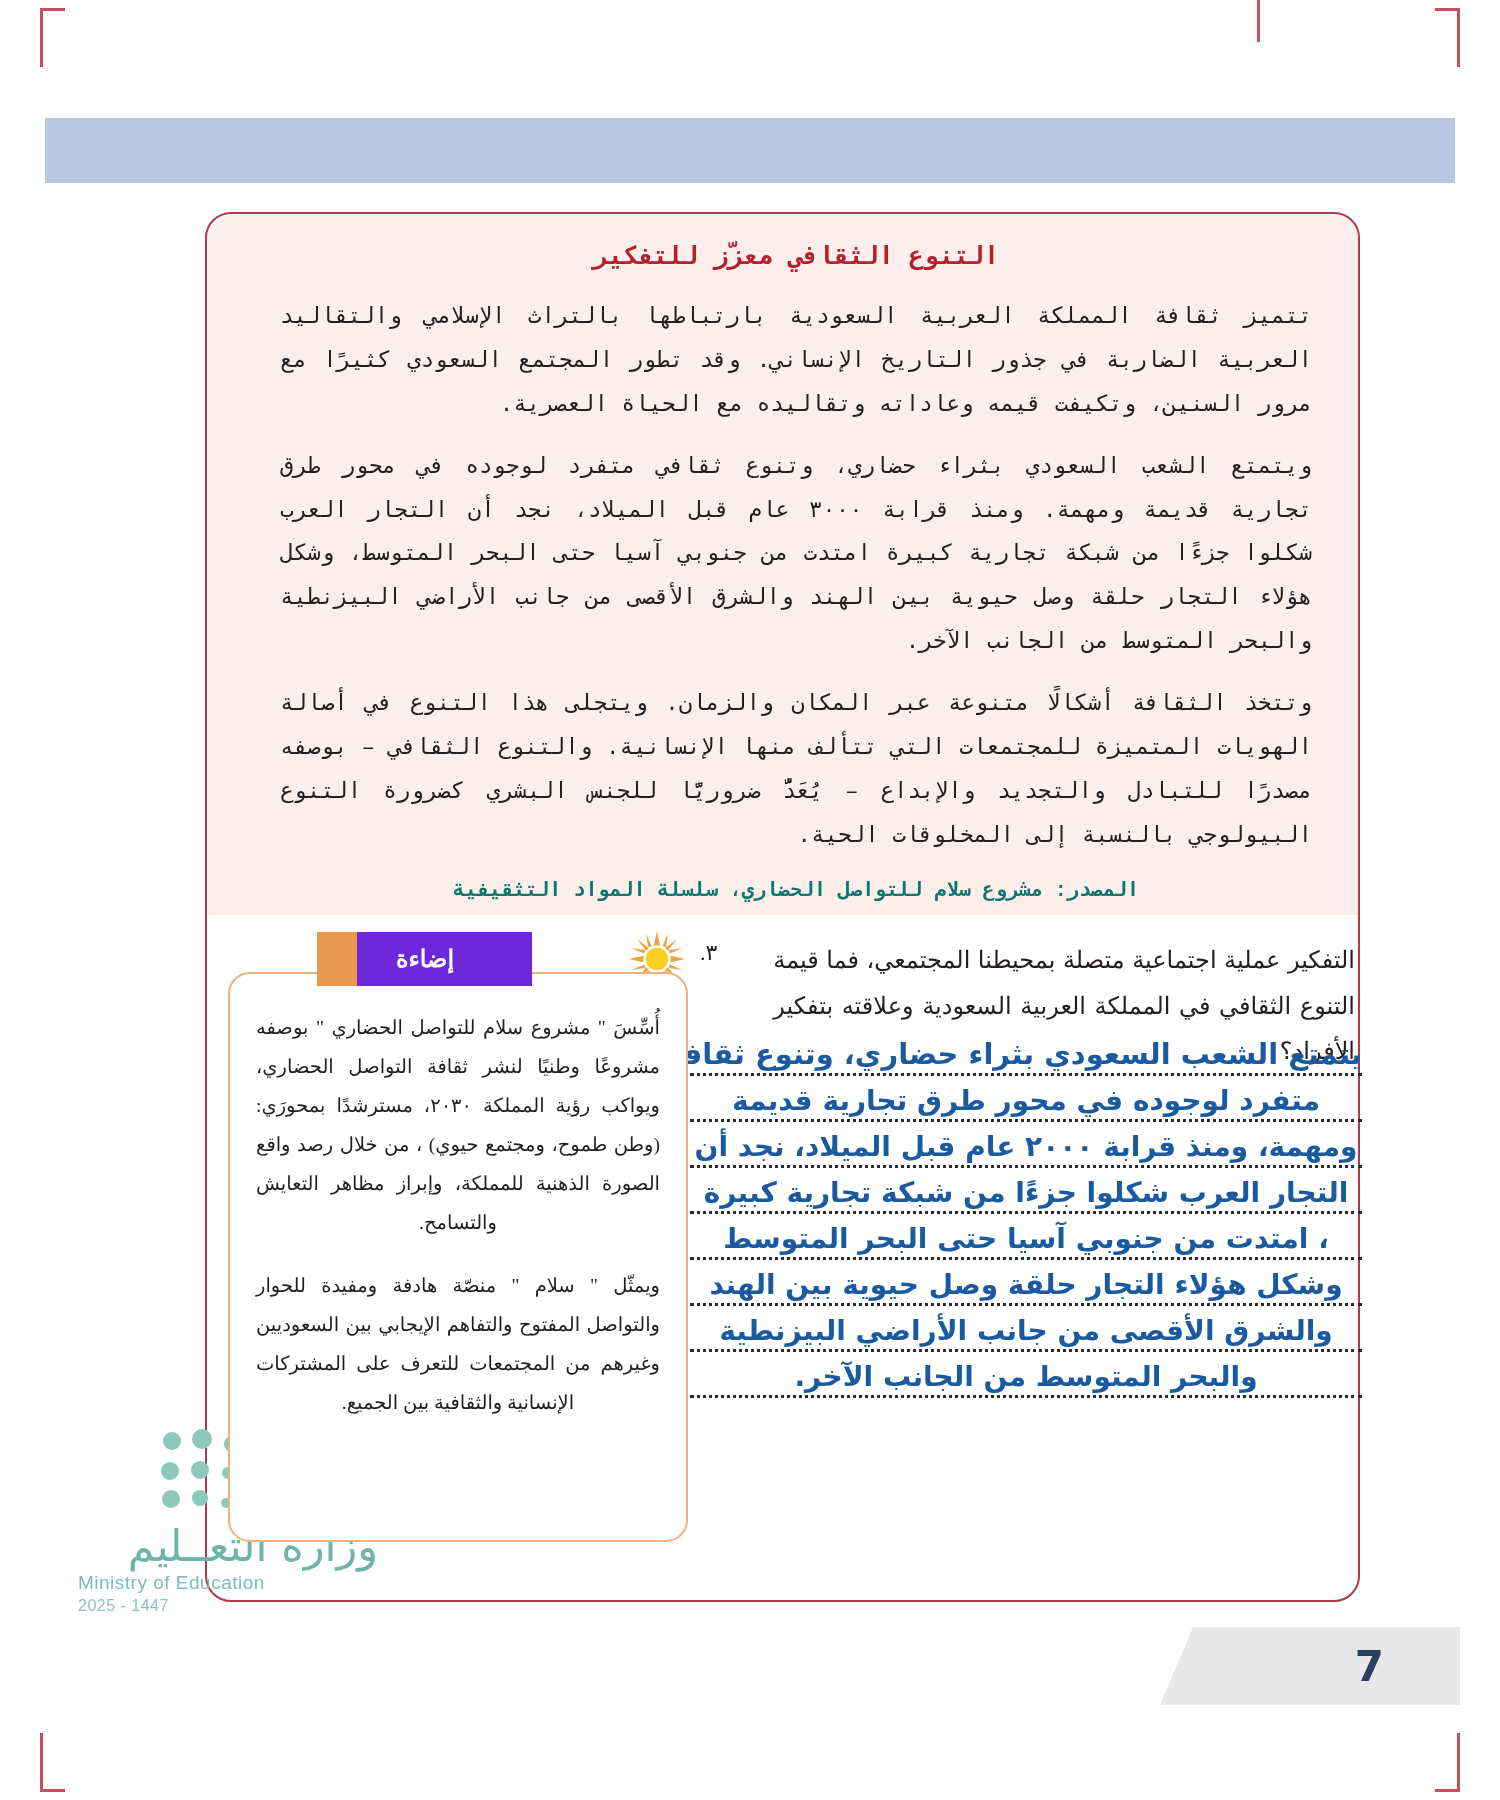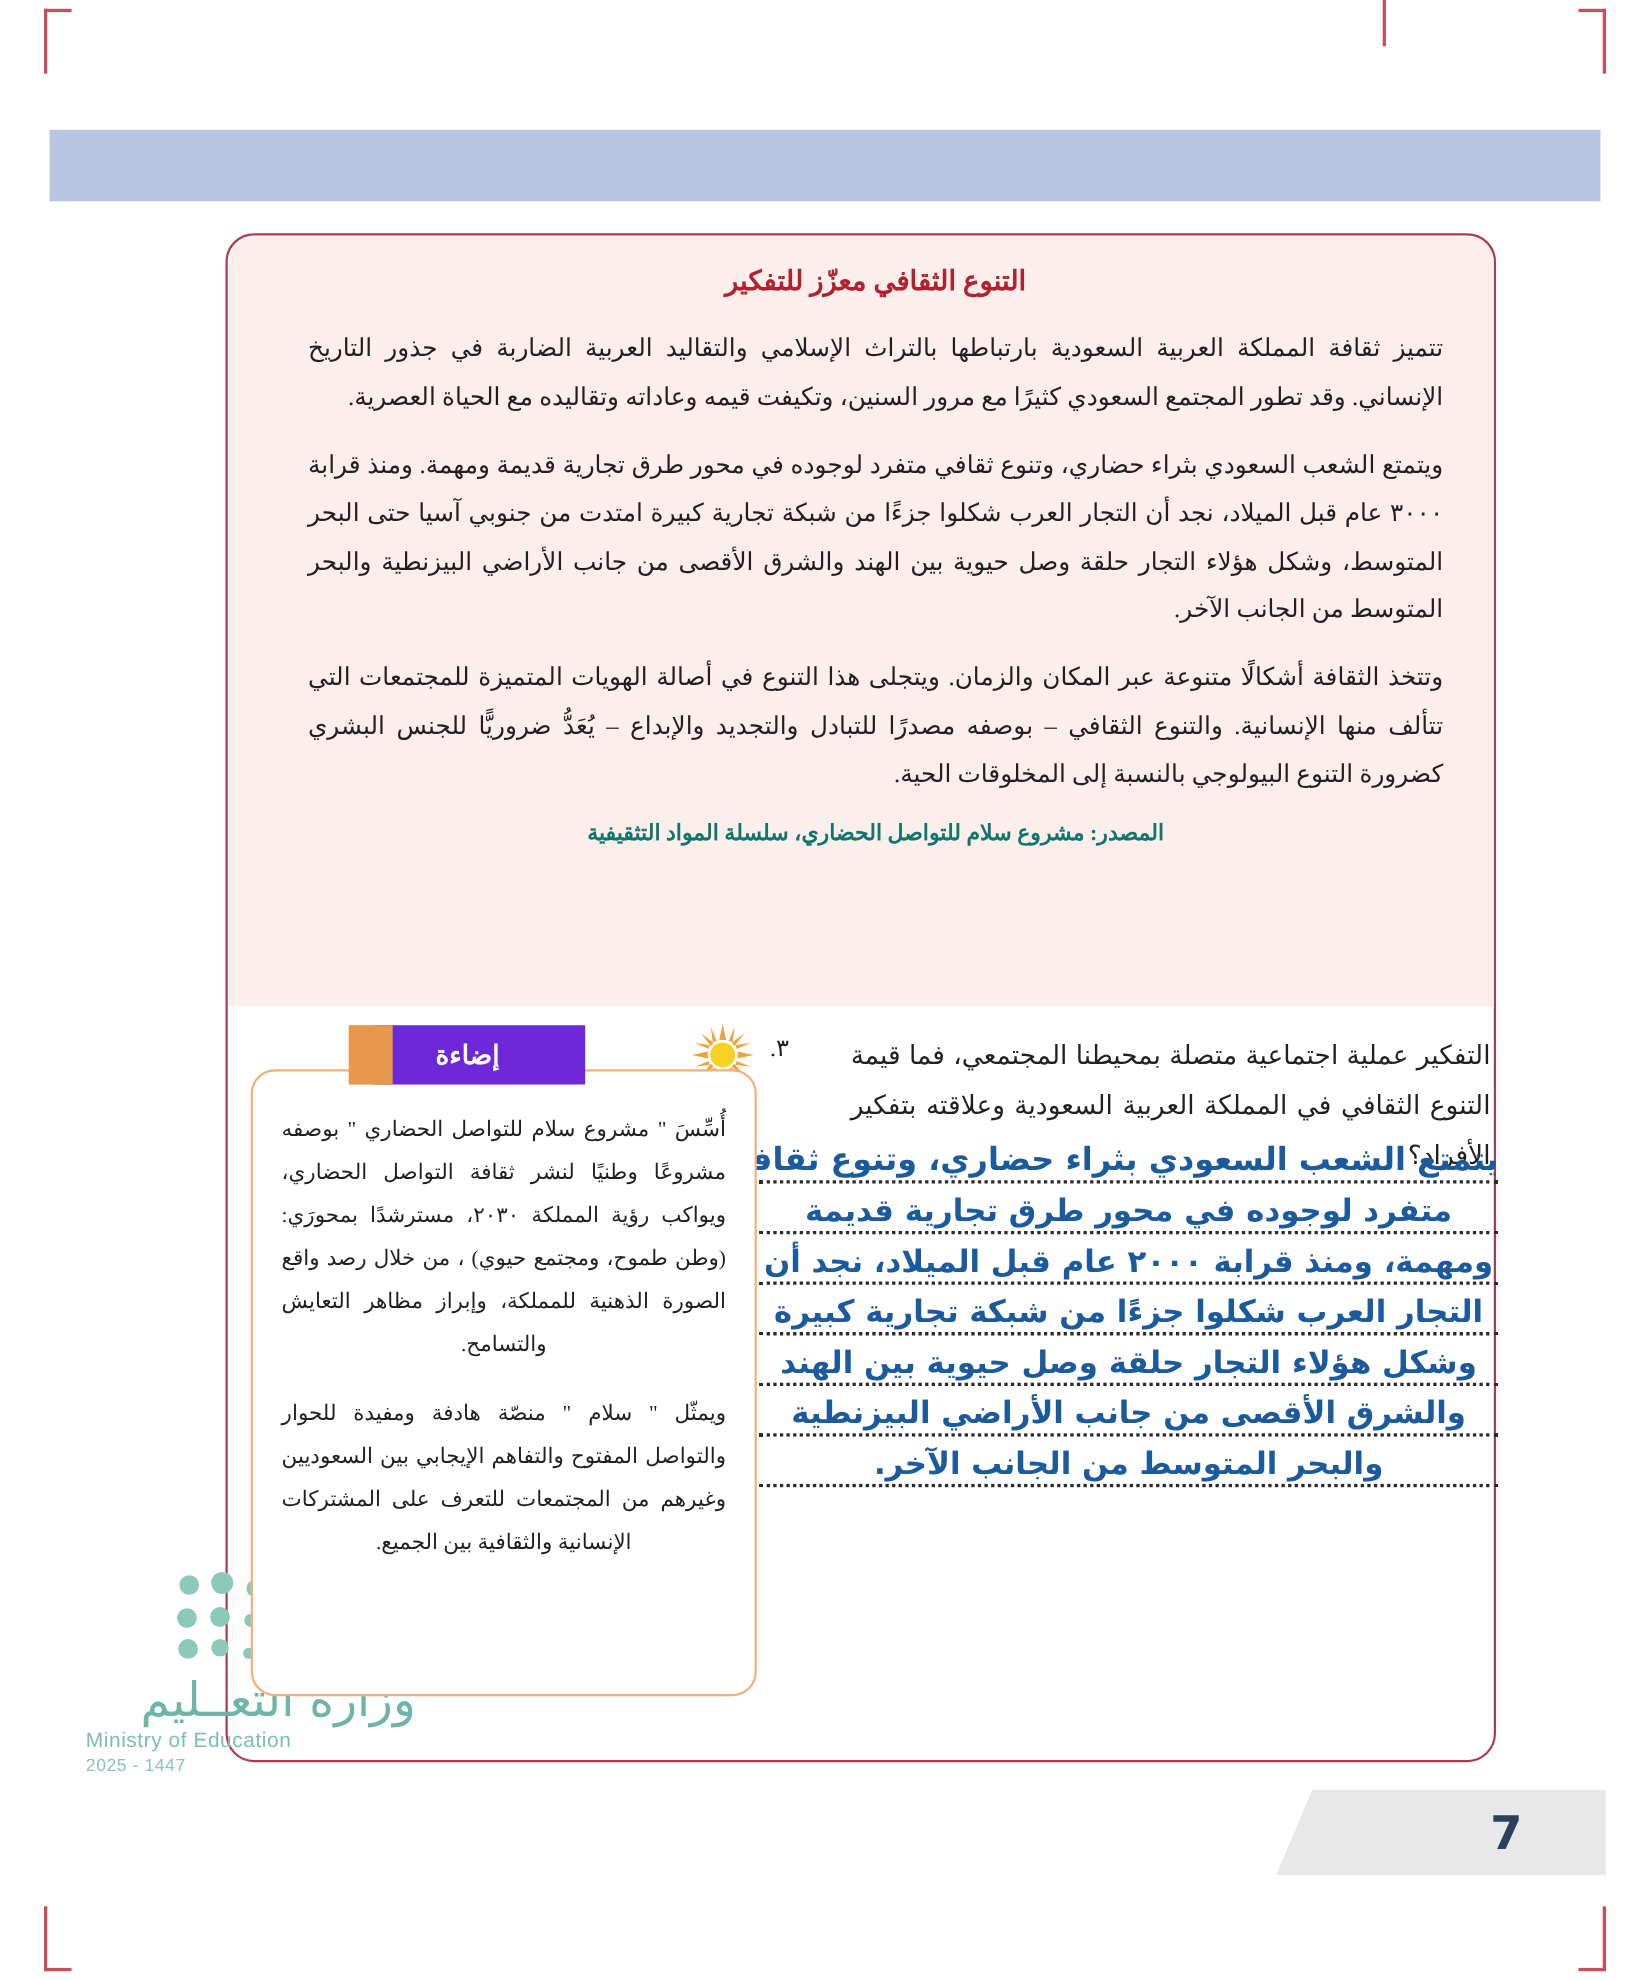--- a/index.html
+++ b/index.html
@@ -65,20 +65,21 @@
     position: absolute;
     top: 215px;
     left: 208px;
     width: 1150px;
     height: 700px;
     background: #fbeeeb;
     border-radius: 24px 24px 0 0;
     box-sizing: border-box;
     padding: 26px 46px 10px 72px;
     overflow: hidden;
+    font-family: Liberation Mono, monospace;
   }
   .passage-title {
     color: #b3202f;
     font-weight: bold;
     font-size: 25px;
     text-align: center;
     margin: 0 0 24px 0;
     letter-spacing: 0;
   }
   .passage p {
@@ -320,20 +321,21 @@
     <span class="q-number">٣.</span>
     <span class="q-text">التفكير عملية اجتماعية متصلة بمحيطنا المجتمعي، فما قيمة التنوع الثقافي في المملكة العربية السعودية وعلاقته بتفكير الأفراد؟</span>
   </div>
 </div>
 
 <div class="answer-block">
   <div class="ans-line l1">يتمتع الشعب السعودي بثراء حضاري، وتنوع ثقافي</div>
   <div class="ans-line">متفرد لوجوده في محور طرق تجارية قديمة</div>
   <div class="ans-line">ومهمة، ومنذ قرابة ٢٠٠٠ عام قبل الميلاد، نجد أن</div>
   <div class="ans-line">التجار العرب شكلوا جزءًا من شبكة تجارية كبيرة</div>
+  <div class="ans-line">، امتدت من جنوبي آسيا حتى البحر المتوسط</div>
   <div class="ans-line">وشكل هؤلاء التجار حلقة وصل حيوية بين الهند</div>
   <div class="ans-line">والشرق الأقصى من جانب الأراضي البيزنطية</div>
   <div class="ans-line">والبحر المتوسط من الجانب الآخر.</div>
 </div>
 
 <div class="tab-idaa">إضاءة</div>
 <div class="idaa-box">
   <p>أُسِّسَ " مشروع سلام للتواصل الحضاري " بوصفه مشروعًا وطنيًا لنشر ثقافة التواصل الحضاري، ويواكب رؤية المملكة ٢٠٣٠، مسترشدًا بمحورَي: (وطن طموح، ومجتمع حيوي) ، من خلال رصد واقع الصورة الذهنية للمملكة، وإبراز مظاهر التعايش والتسامح.</p>
   <p>ويمثّل " سلام " منصّة هادفة ومفيدة للحوار والتواصل المفتوح والتفاهم الإيجابي بين السعوديين وغيرهم من المجتمعات للتعرف على المشتركات الإنسانية والثقافية بين الجميع.</p>
 </div>

